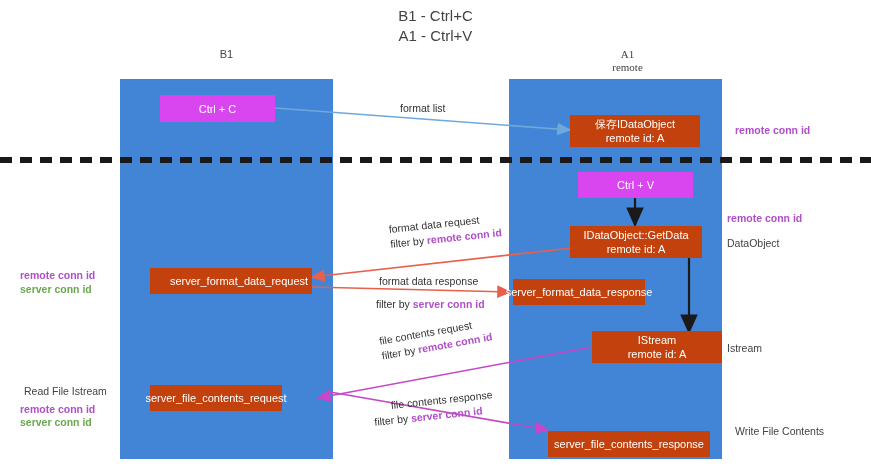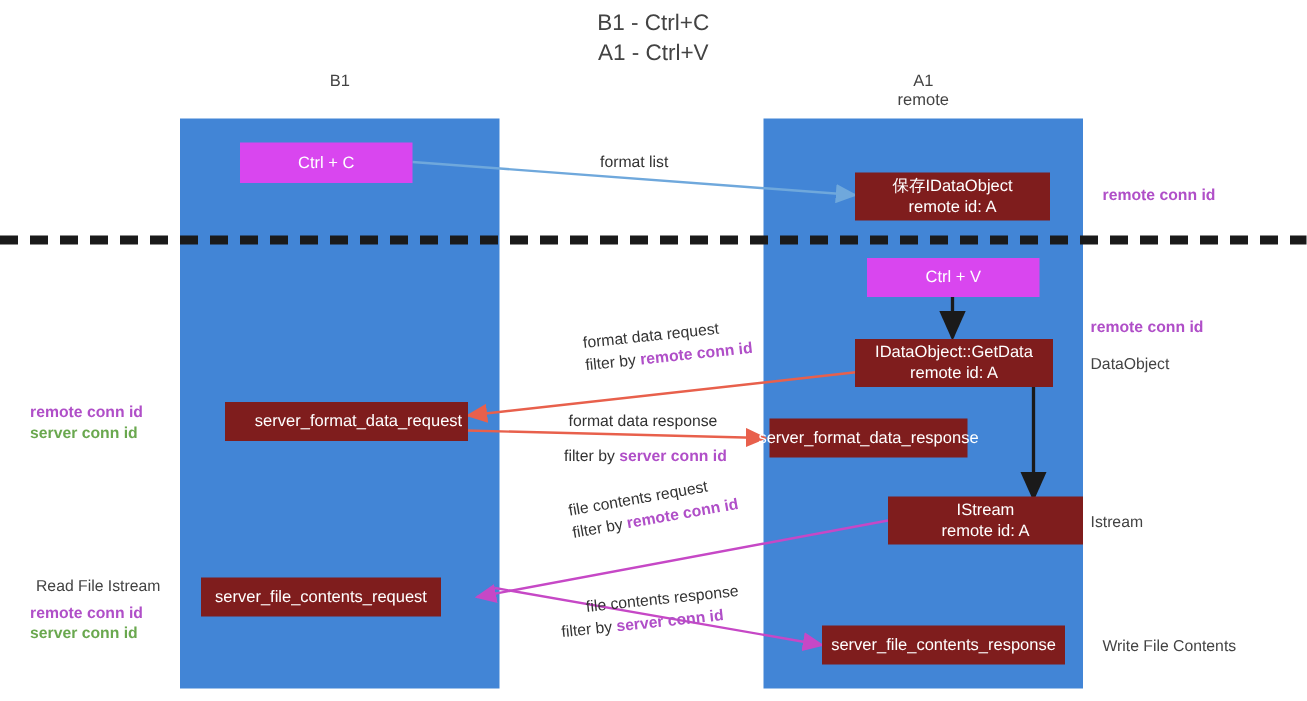--- a/index.html
+++ b/index.html
@@ -29,21 +29,21 @@
   }
 
   
   .box{
     position:absolute;display:flex;align-items:center;justify-content:center;
     flex-direction:column;text-align:center;color:#ffffff;
     font-size:11px;line-height:14px;box-sizing:border-box;
   }
   .box.green{background:#d946ef;}
   .box.orange{background:#f9b councils;}
-  .box.orange{background:#7f1d1d;}
+  .box.orange{background:#c2410c;}
 
   
   .sidelabel{position:absolute;font-size:10.5px;line-height:14px;color:#434343;}
   .sidelabel.rc{color:#b04fc8;font-weight:bold;}
   .sidelabel.sc{color:#6aa84f;font-weight:bold;}
 
   
   .edgelabel{position:absolute;font-size:10.5px;line-height:15px;color:#333333;white-space:nowrap;}
   .edgelabel .rcid{color:#b04fc8;font-weight:bold;}
   .edgelabel .scid{color:#b04fc8;font-weight:bold;}
@@ -91,21 +91,21 @@
   </svg>
 
   <div class="title">
     <div>B1 - Ctrl+C</div>
     <div>A1 - Ctrl+V</div>
   </div>
 
   <div class="col-cap" style="left:120px;top:48px;width:213px;">
     <div>B1</div>
   </div>
-  <div class="col-cap" style="left:509px;top:48px;width:213px;">
+  <div class="col-cap" style="left:521px;top:48px;width:213px;font-family:Liberation Serif, serif;">
     <div>A1</div>
     <div>remote</div>
   </div>
 
   <div class="box green" style="left:160px;top:95px;width:115px;height:27px;">
     <span>Ctrl + C</span>
   </div>
 
   <div class="box orange" style="left:570px;top:115px;width:130px;height:32px;">
     <span>保存IDataObject</span>
@@ -127,25 +127,25 @@
 
   <div class="box orange" style="left:513px;top:279px;width:132px;height:26px;">
     <span>server_format_data_response</span>
   </div>
 
   <div class="box orange" style="left:592px;top:331px;width:130px;height:32px;">
     <span>IStream</span>
     <span>remote id: A</span>
   </div>
 
-  <div class="box orange" style="left:134px;top:385px;width:160px;height:26px;">
+  <div class="box orange" style="left:150px;top:385px;width:132px;height:26px;">
     <span>server_file_contents_request</span>
   </div>
 
-  <div class="box orange" style="left:548px;top:417px;width:162px;height:26px;">
+  <div class="box orange" style="left:548px;top:431px;width:162px;height:26px;">
     <span>server_file_contents_response</span>
   </div>
 
   <div class="sidelabel rc" style="left:735px;top:123px;">remote conn id</div>
   <div class="sidelabel rc" style="left:727px;top:211px;">remote conn id</div>
   <div class="sidelabel" style="left:727px;top:236px;">DataObject</div>
   <div class="sidelabel" style="left:727px;top:341px;">Istream</div>
   <div class="sidelabel" style="left:735px;top:424px;">Write File Contents</div>
 
   <div class="sidelabel rc" style="left:20px;top:268px;">remote conn id</div>

